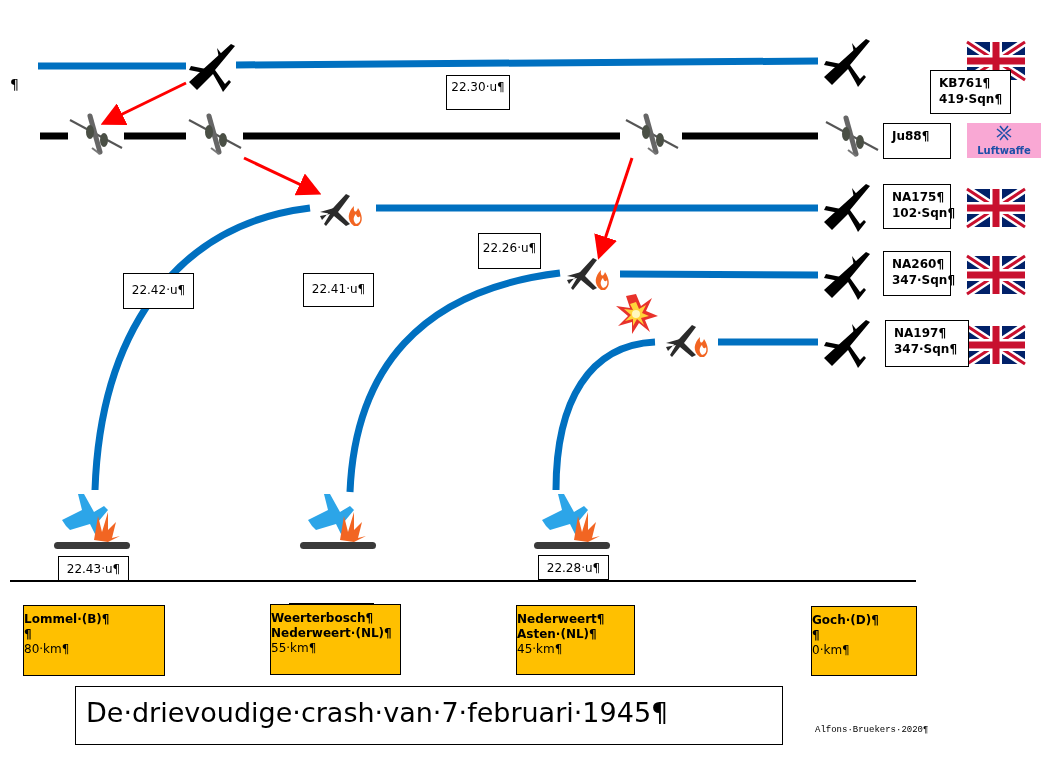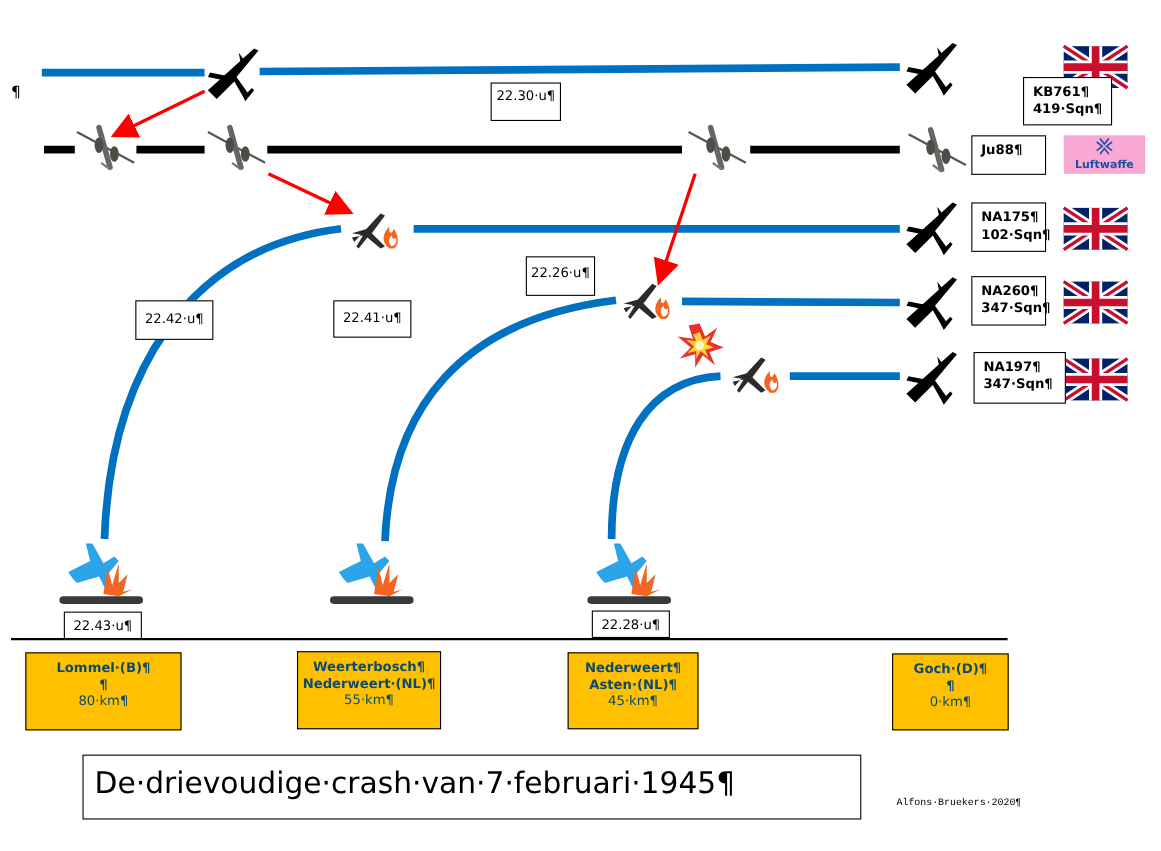--- a/index.html
+++ b/index.html
@@ -1,21 +1,21 @@
 <!DOCTYPE html>
 <html><head>
 <meta charset="utf-8">
 <style>
   html,body{margin:0;padding:0;background:#fff;}
   body{width:1055px;height:774px;position:relative;overflow:hidden;font-family:"Liberation Sans",sans-serif;color:#000;}
   svg.main{position:absolute;left:0;top:0;}
   .box{position:absolute;background:#fff;border:1px solid #000;box-sizing:border-box;font-size:12px;line-height:16px;font-family:"DejaVu Sans",sans-serif;}
   .idbox{font-weight:bold;padding:4px 0 0 8px;}
   .timebox{text-align:center;font-size:12px;}
-  .loc{position:absolute;background:#ffc000;border:1px solid #000;box-sizing:border-box;text-align:center;font-size:12px;line-height:15px;padding-top:6px;font-family:"DejaVu Sans",sans-serif;color:#0c4a6e;}
+  .loc{position:absolute;background:#ffc000;border:1px solid #000;box-sizing:border-box;font-size:12px;line-height:15px;padding-top:6px;font-family:"DejaVu Sans",sans-serif;color:#000000;margin-top:12px;}
   .loc .b{font-weight:bold;}
   .title{position:absolute;left:75px;top:686px;width:708px;height:59px;border:1px solid #000;box-sizing:border-box;font-size:27px;line-height:52px;padding-left:10px;font-family:"DejaVu Sans",sans-serif;}
   .credit{position:absolute;left:815px;top:725px;font-size:9px;font-family:Liberation Mono, monospace;}
   .pilcrow{position:absolute;left:10px;top:76px;font-size:14px;font-family:"DejaVu Sans",sans-serif;}
   .luft{position:absolute;left:967px;top:123px;width:74px;height:35px;background:#f9a8d4;text-align:center;}
   .luft span.t{position:absolute;left:0;right:0;bottom:2px;font-size:10px;font-weight:bold;color:#1e4fa8;font-family:"DejaVu Sans",sans-serif;}
 </style>
 </head>
 <body>
 

